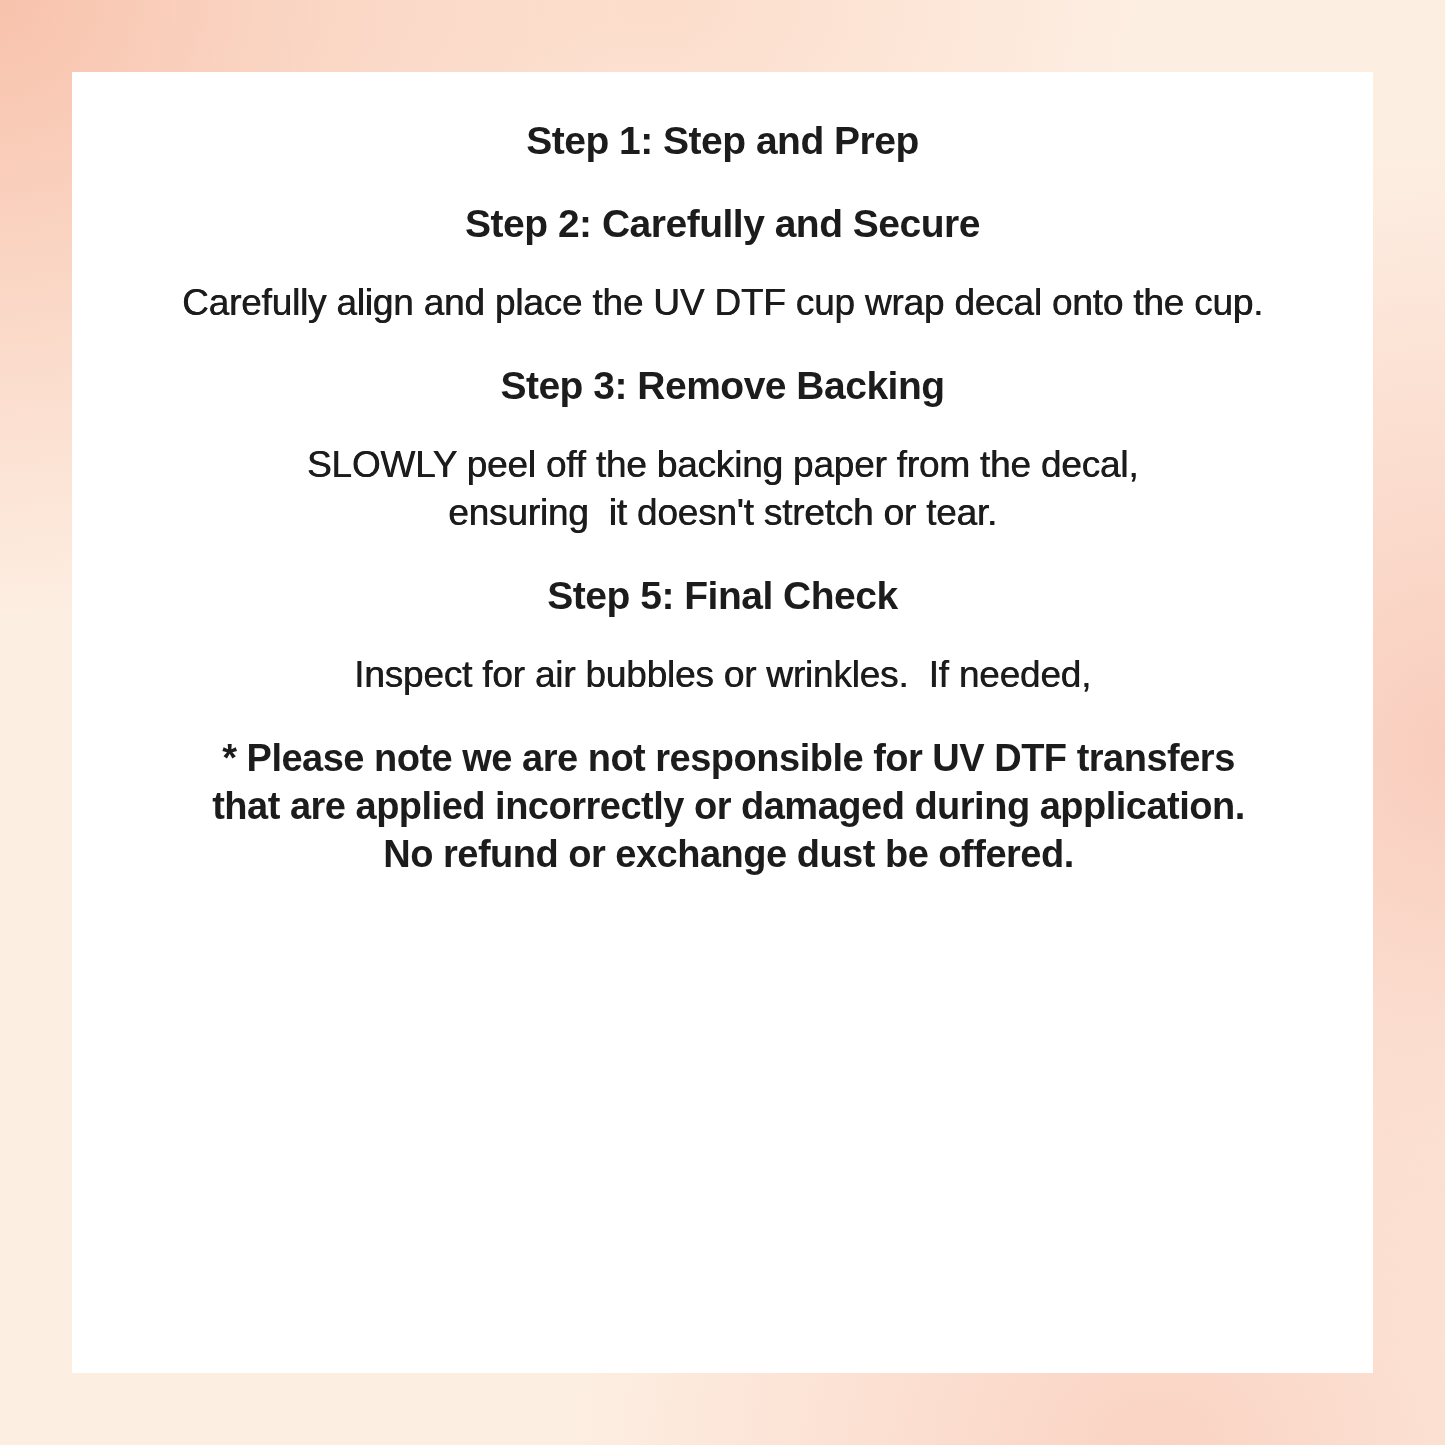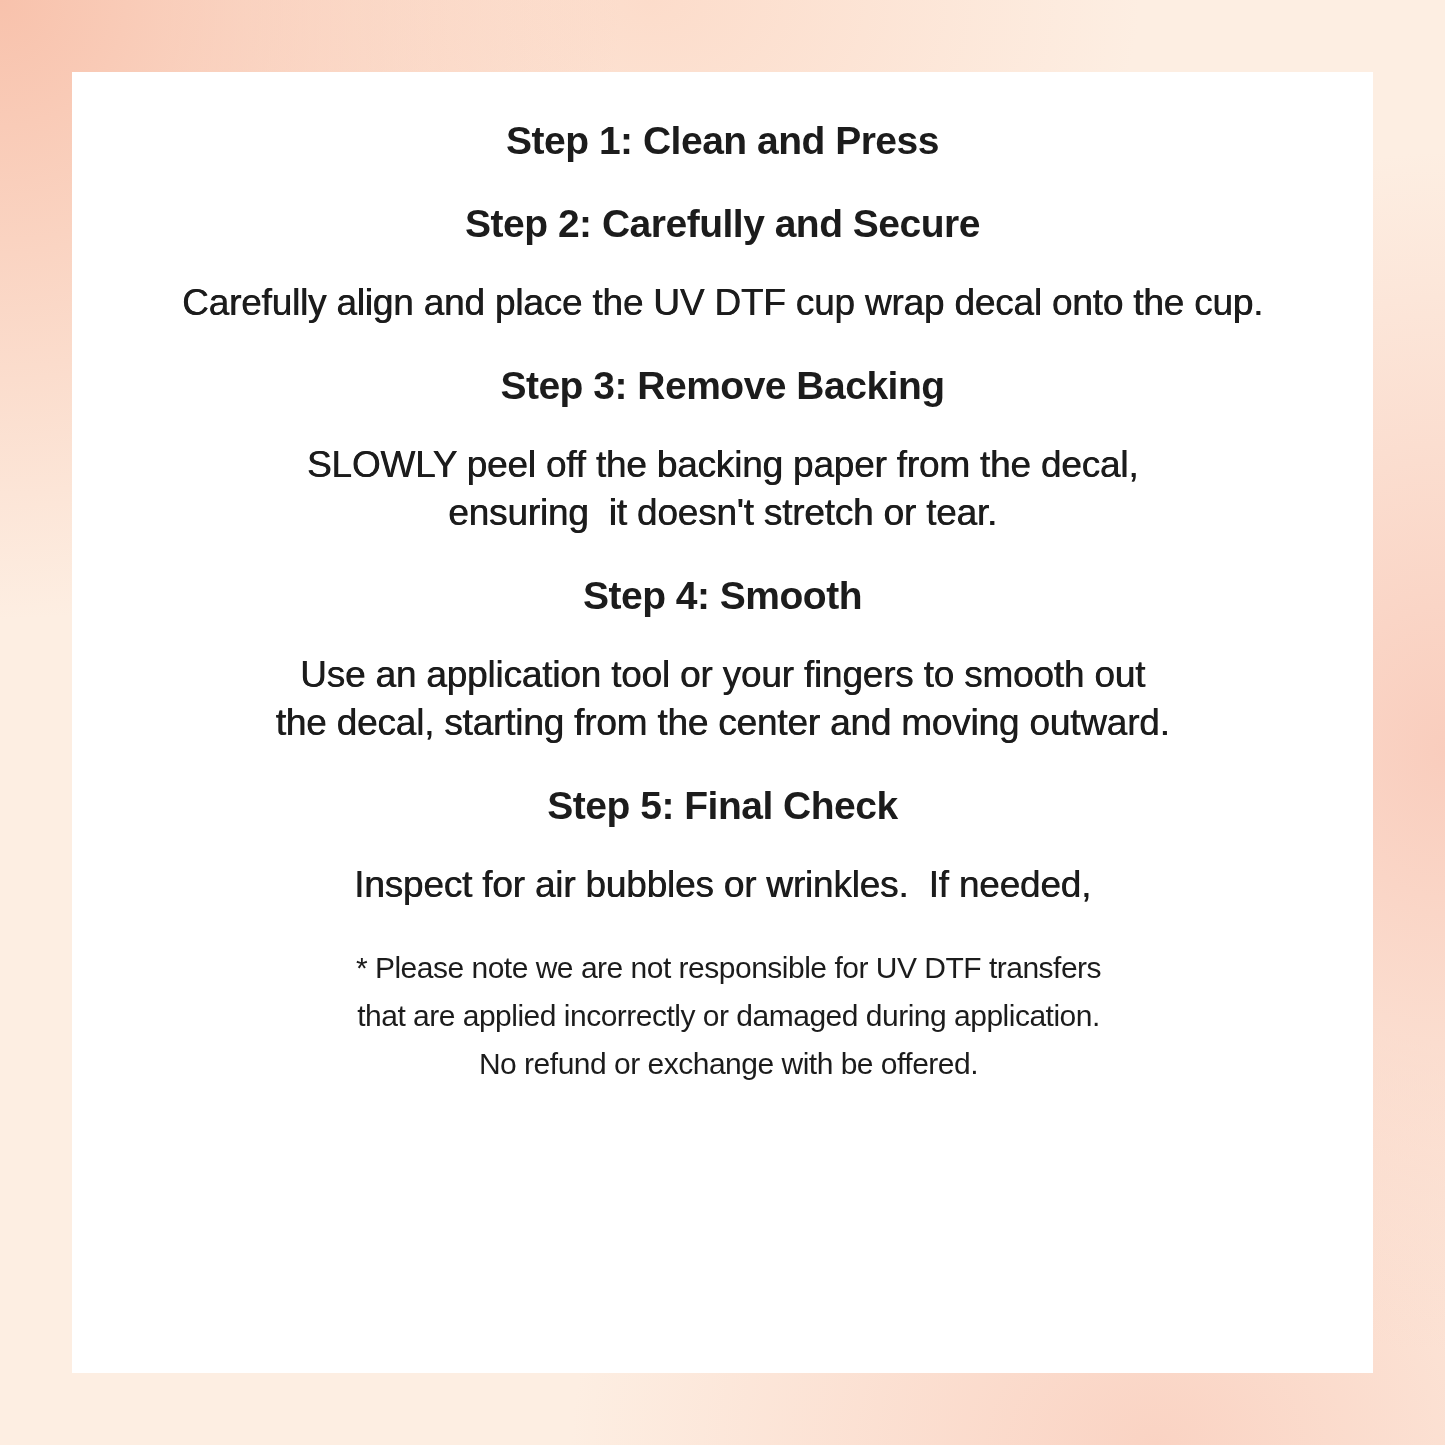--- a/index.html
+++ b/index.html
@@ -52,66 +52,59 @@
     color: var(--text-color, #1c1c1c);
     white-space: pre;
     text-shadow: 0.6px 0 0 currentColor;
   }
   .line strong {
     font-weight: 700;
     letter-spacing: -0.5px;
     text-shadow: none;
   }
   .note .line {
-    font-weight: 400;
+    font-weight: 700;
     letter-spacing: -0.5px;
-    font-size: 30px;
+    font-size: 38px;
     text-shadow: none;
     margin-left: 12px;
   }
 </style>
 </head>
 <body>
 
 <div class="frame">
   <div class="card">
     <div>
   <div class="section">
-    <h2 class="heading">Step 1: Clean and Press</h2>
+    <h2 class="heading">Step 1: Step and Prep</h2>
   </div>
 
   <div class="section">
     <h2 class="heading">Step 2: Carefully and Secure</h2>
     <div>
             <p class="line"><span>Carefully align and place the UV DTF cup wrap decal onto the cup.</span></p>
           </div>
   </div>
 
   <div class="section">
     <h2 class="heading">Step 3: Remove Backing</h2>
     <div>
             <p class="line"><span>SLOWLY peel off the backing paper from the decal,</span></p>
             <p class="line"><span>ensuring  it doesn't stretch or tear.</span></p>
           </div>
   </div>
 
-  <div class="section">
-    <h2 class="heading">Step 4: Smooth</h2>
-    <div>
-            <p class="line"><span>Use an application tool or your fingers to smooth out</span></p>
-            <p class="line"><span>the decal, starting from the center and moving outward.</span></p>
-          </div>
-  </div>
 
   <div class="section">
     <h2 class="heading">Step 5: Final Check</h2>
     <div>
             <p class="line"><span>Inspect for air bubbles or wrinkles.  If needed,</span></p>
           </div>
   </div>
 </div>
     <div class="section note">
       <p class="line">* Please note we are not responsible for UV DTF transfers</p>
       <p class="line">that are applied incorrectly or damaged during application.</p>
-      <p class="line">No refund or exchange with be offered.</p>
+      <p class="line">No refund or exchange dust be offered.</p>
     </div>
   </div>
 </div>
 
 </body></html>

